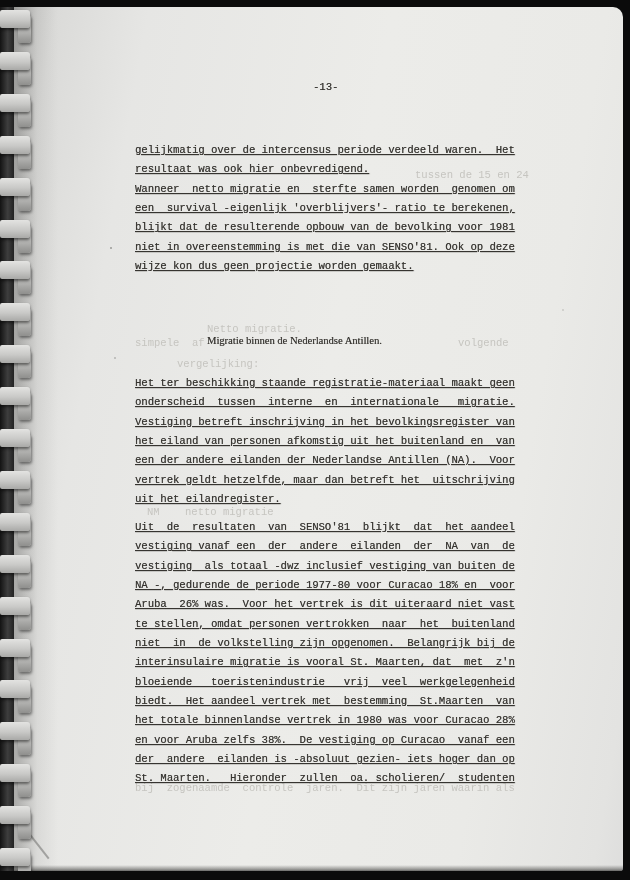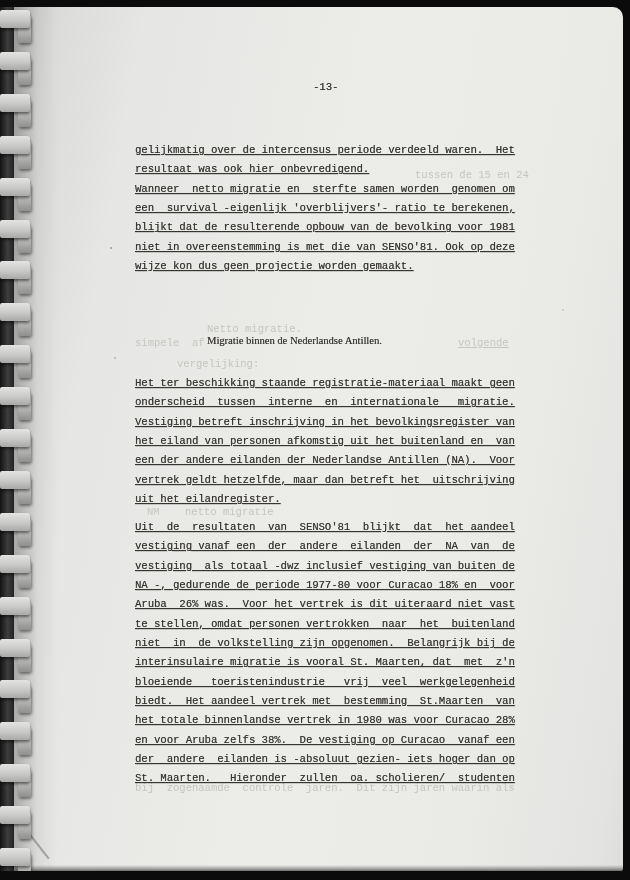--- a/index.html
+++ b/index.html
@@ -110,21 +110,21 @@
 <div class="scene">
 
   <div class="page">
 
     <div class="typed page-number" style="left:301px; top:71px;">-13-</div>
 
     <div class="ghost-layer">
         <div class="ghost" style="left: 403px; top: 156px;">tussen de 15 en 24</div>
         <div class="ghost" style="left: 195px; top: 269px; margin-top: 41px;">Netto migratie.</div>
         <div class="ghost" style="left: 123px; top: 324px;">simpele  af</div>
-        <div class="ghost" style="left: 446px; top: 324px; text-decoration: underline;">volgende</div>
+        <div class="ghost" style="left: 446px; top: 324px;">volgende</div>
         <div class="ghost" style="left: 123px; top: 345px; margin-left: 42px;">vergelijking:</div>
         <div class="ghost" style="left: 135px; top: 493px;">NM    netto migratie</div>
         <div class="ghost" style="left: 123px; top: 769px;">bij  zogenaamde  controle  jaren.  Dit zijn jaren waarin als</div>
       </div>
 
     <div class="typed" style="left:123px; top:134px;"><div class="tline">gelijkmatig over de intercensus periode verdeeld waren.  Het</div><div class="tline">resultaat was ook hier onbevredigend.</div><div class="tline">Wanneer  netto migratie en  sterfte samen worden  genomen om</div><div class="tline">een  survival -eigenlijk 'overblijvers'- ratio te berekenen,</div><div class="tline">blijkt dat de resulterende opbouw van de bevolking voor 1981</div><div class="tline">niet in overeenstemming is met die van SENSO'81. Ook op deze</div><div class="tline">wijze kon dus geen projectie worden gemaakt.</div></div>
 
     <div class="typed" style="left:195px; top:324px;font-family:Liberation Serif, serif;">Migratie binnen de Nederlandse Antillen.</div>
 
     <div class="typed" style="left:123px; top:367px;"><div class="tline">Het ter beschikking staande registratie-materiaal maakt geen</div><div class="tline">onderscheid  tussen  interne  en  internationale   migratie.</div><div class="tline">Vestiging betreft inschrijving in het bevolkingsregister van</div><div class="tline">het eiland van personen afkomstig uit het buitenland en  van</div><div class="tline">een der andere eilanden der Nederlandse Antillen (NA).  Voor</div><div class="tline">vertrek geldt hetzelfde, maar dan betreft het  uitschrijving</div><div class="tline">uit het eilandregister.</div></div>

